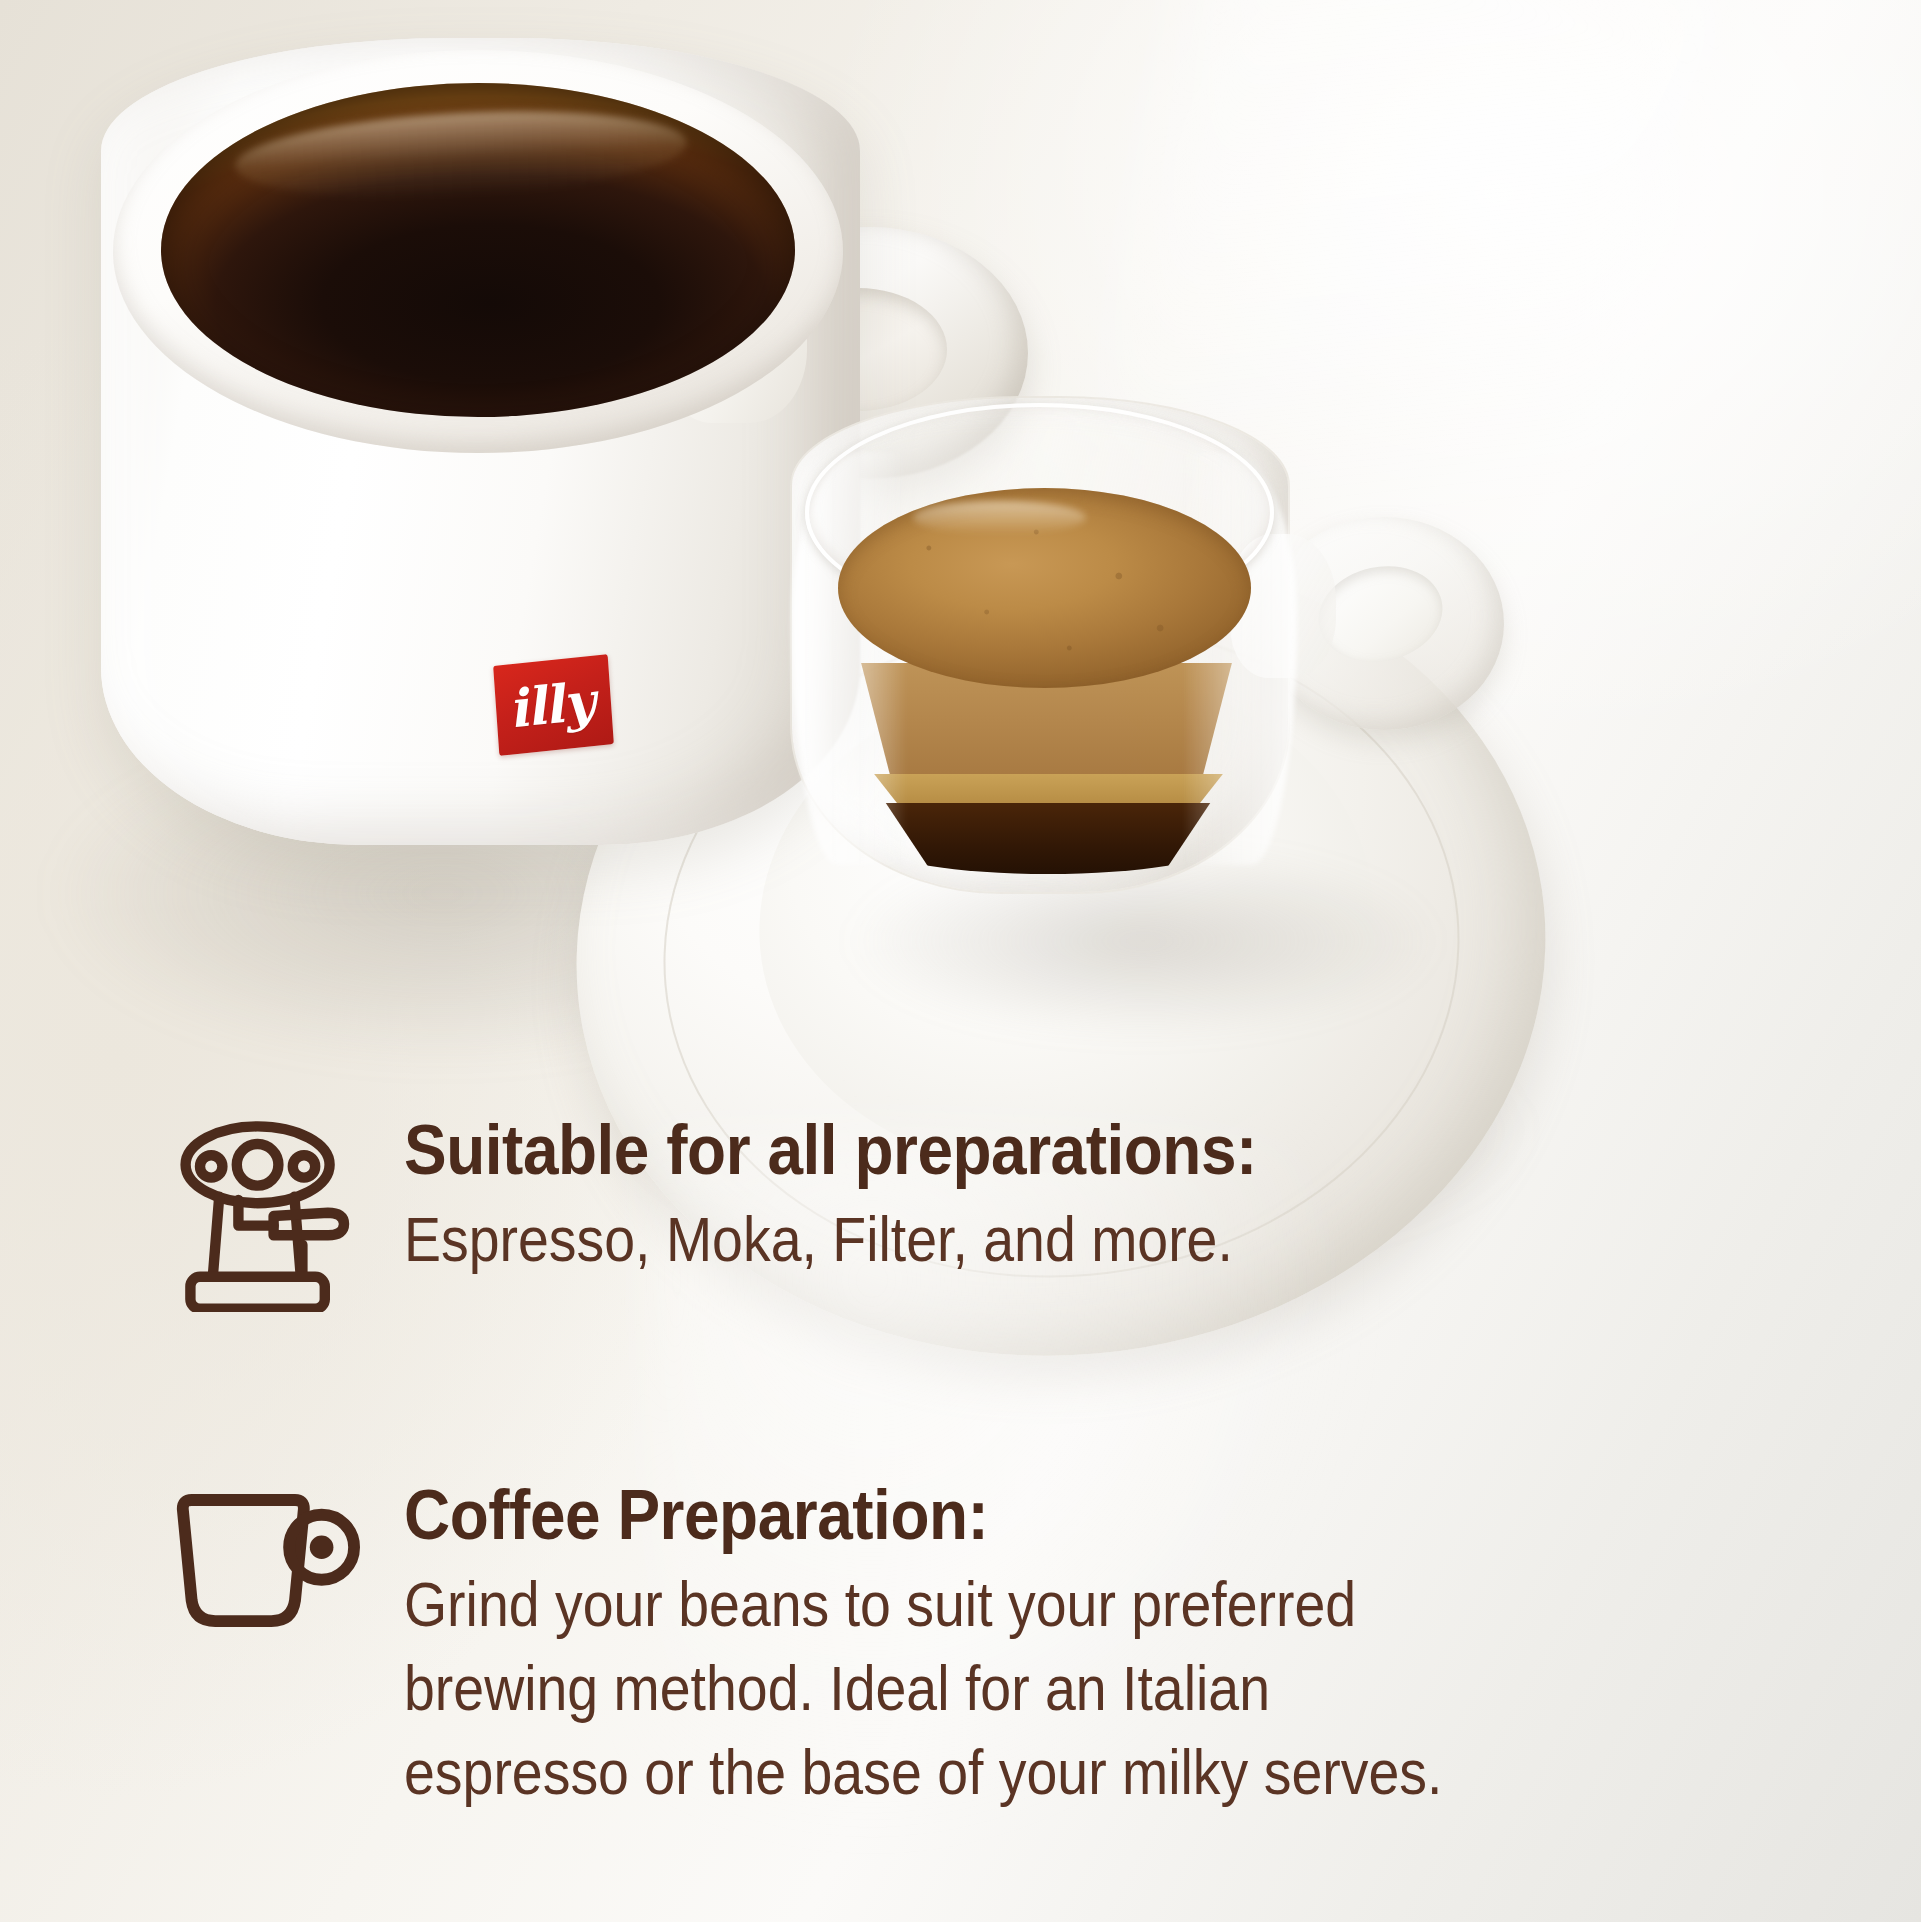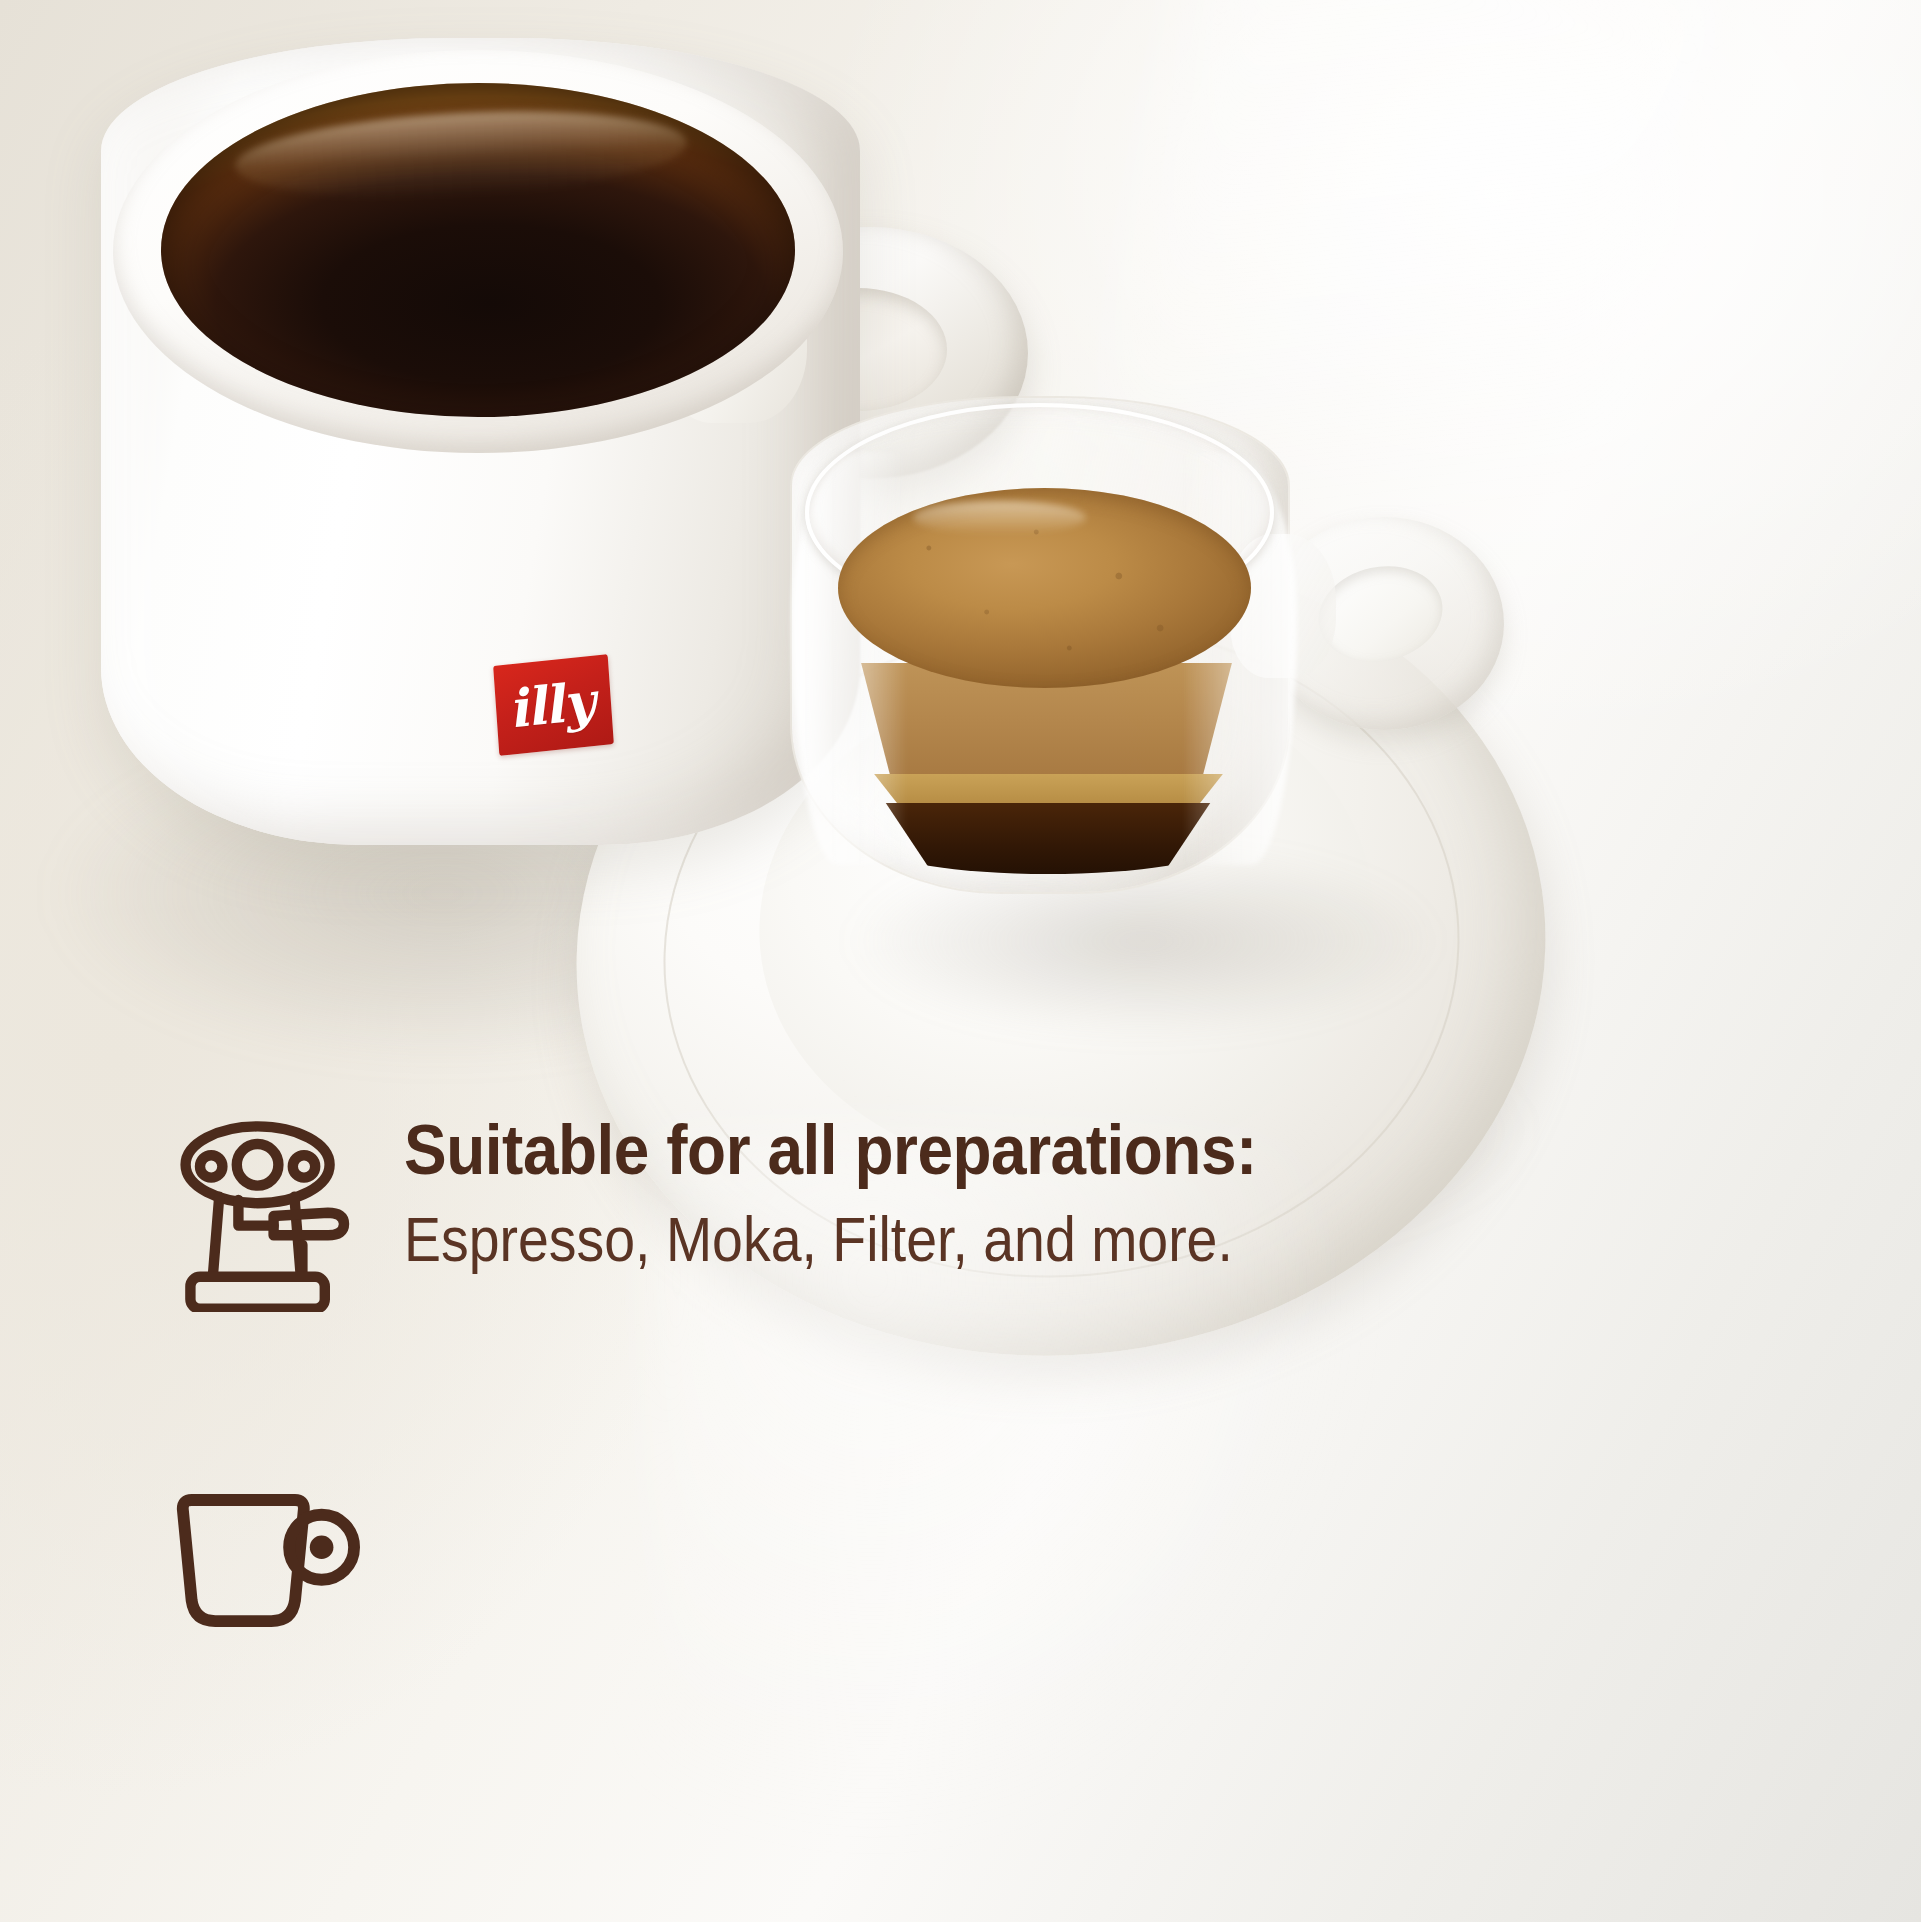--- a/index.html
+++ b/index.html
@@ -343,17 +343,23 @@
     </div>
 
     <div class="info-row row-2">
       <div class="icon-slot">
         <svg width="192" height="154" viewBox="0 0 130 104" fill="none" stroke="#4C2B1C" stroke-width="8" stroke-linecap="round" stroke-linejoin="round">
           <path d="M10 16 Q10 10 16 10 L86 10 Q92 10 92 16 L86 78 Q84 92 70 92 L32 92 Q18 92 16 78 Z"></path>
           <circle cx="104" cy="42" r="22"></circle>
           <circle cx="104" cy="42" r="8" fill="#4C2B1C" stroke="none"></circle>
         </svg>
       </div>
+      <div class="txt">
+        <div class="title">Coffee Preparation:</div>
+        <div class="sub">Grind your beans to suit your preferred
+brewing method. Ideal for an Italian
+espresso or the base of your milky serves.</div>
+      </div>
     </div>
 
   </div>
 </div>
 
 
 </body></html>

